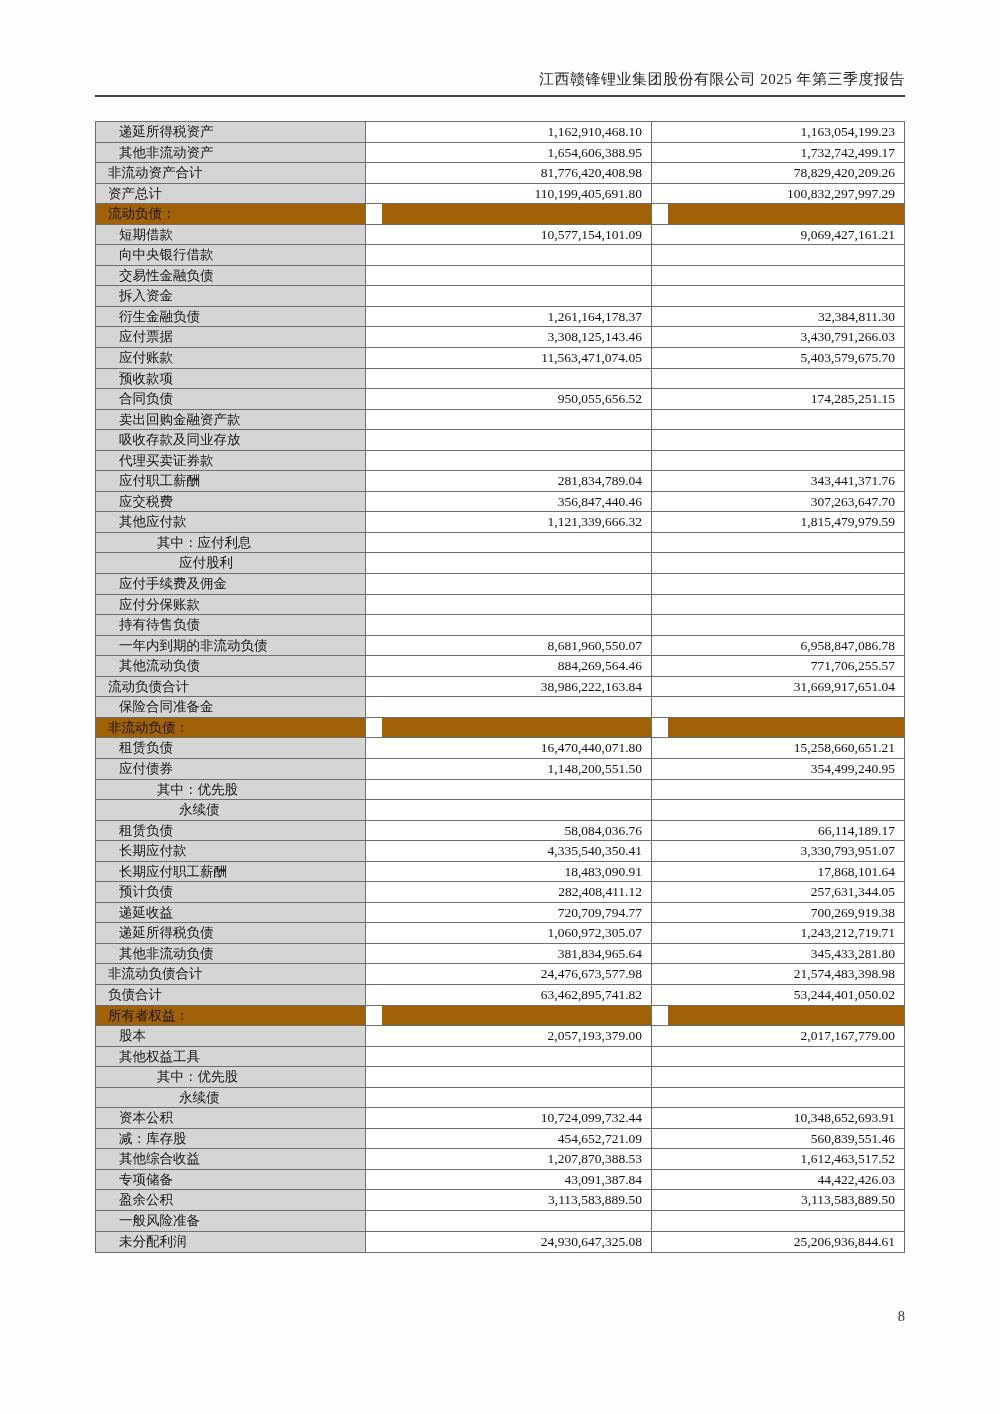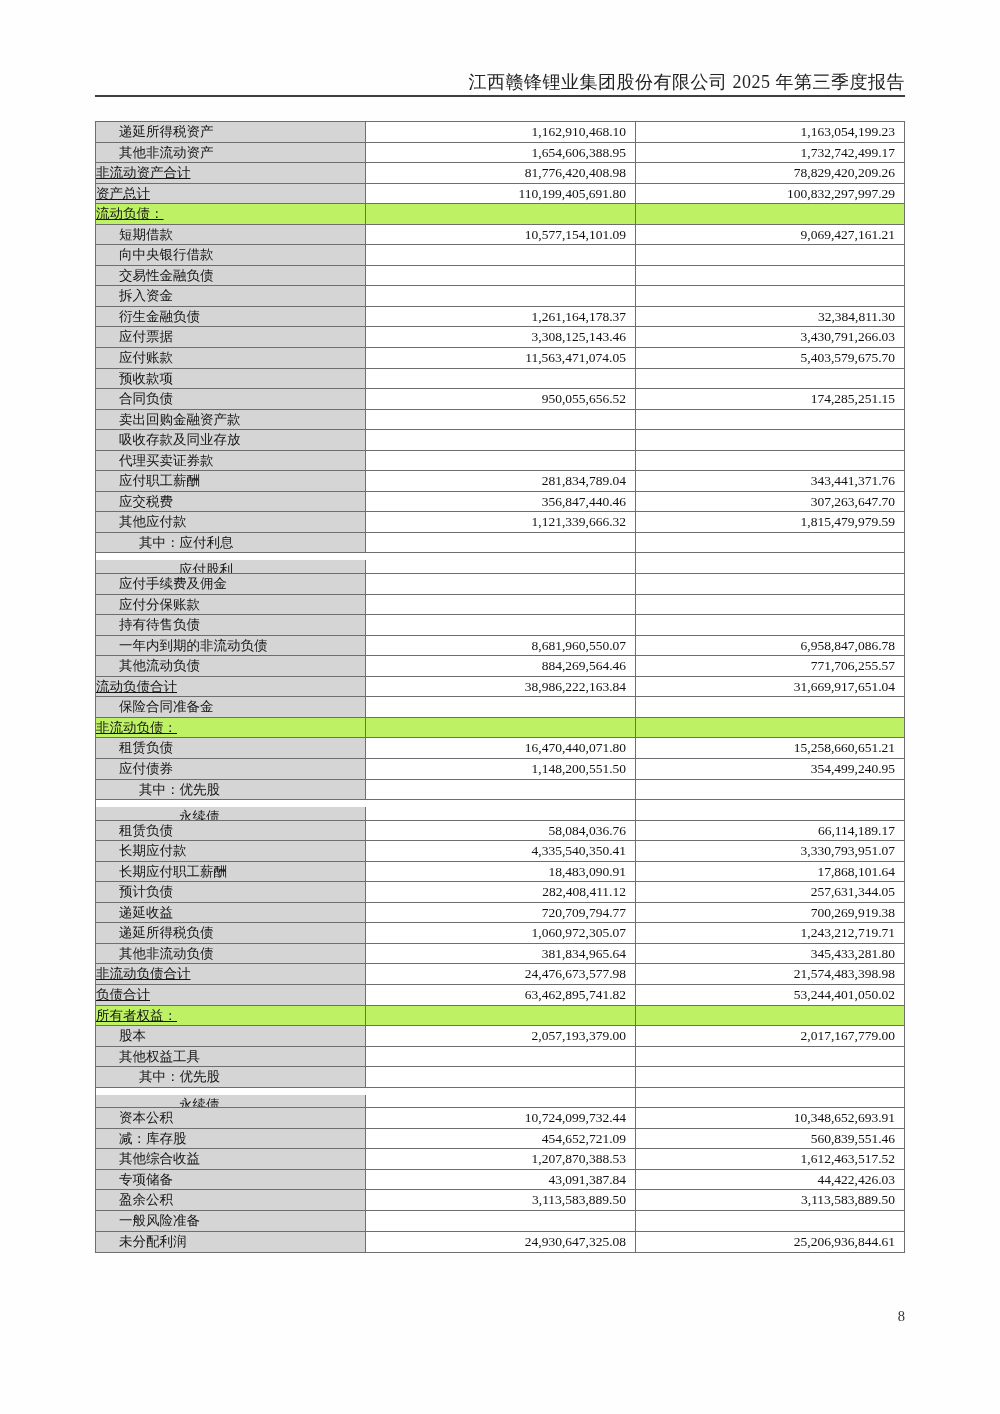--- a/index.html
+++ b/index.html
@@ -8,41 +8,42 @@
     position: relative;
     font-family: "Liberation Serif", "DejaVu Serif", serif;
     color: #1c1c1c;
   }
   .page { position: absolute; left: 0; top: 0; width: 1000px; height: 1414px; background: #fefefe; }
 
   .page-header {
     position: absolute;
     left: 95px; top: 70px; width: 810px;
     text-align: right;
-    font-size: 18px;
+    font-size: 15px;
     letter-spacing: 0.5px;
     color: #222;
     white-space: nowrap;
   }
   .header-rule {
     position: absolute;
     left: 95px; top: 95px; width: 810px; height: 2px;
     background: #3f3f3f;
   }
 
   .sheet-table {
     position: absolute;
     left: 95px; top: 121px; width: 810px;
     border: 1px solid #6e6e6e;
     background: #ffffff;
   }
   .tr {
     display: flex;
     height: 20.55px;
     border-bottom: 1px solid #6e6e6e;
+    gap: 16px;
   }
   .tr:last-child { border-bottom: none; }
   .td {
     overflow: hidden;
     white-space: nowrap;
     font-size: 13.5px;
     line-height: 19.5px;
   }
   .td.label {
     flex: 0 0 270px;
@@ -54,26 +55,26 @@
     flex: 0 0 270px;
     border-right: 1px solid #6e6e6e;
   }
   .td.val2 { flex: 1 1 auto; }
   .td.val1, .td.val2 {
     text-align: right;
     padding-right: 9px;
     color: #111;
     background: #ffffff;
   }
-  .tr.section .td { background: #bef264; }
-
-  .ind0 { padding-left: 0; text-decoration: underline; }
+  .tr.section .td { background: #a16207; }
+
+  .ind0 { padding-left: 12px; }
   .ind1 { padding-left: 23px; }
-  .ind2 { padding-left: 43px; }
-  .ind3 { padding-left: 83px; margin-top: 7px; }
+  .ind2 { padding-left: 61px; }
+  .ind3 { padding-left: 83px; }
 
   .page-number {
     position: absolute;
     left: 845px; top: 1308px; width: 60px;
     text-align: right;
     font-size: 14.5px;
     color: #333;
   }
 </style>
 </head>

